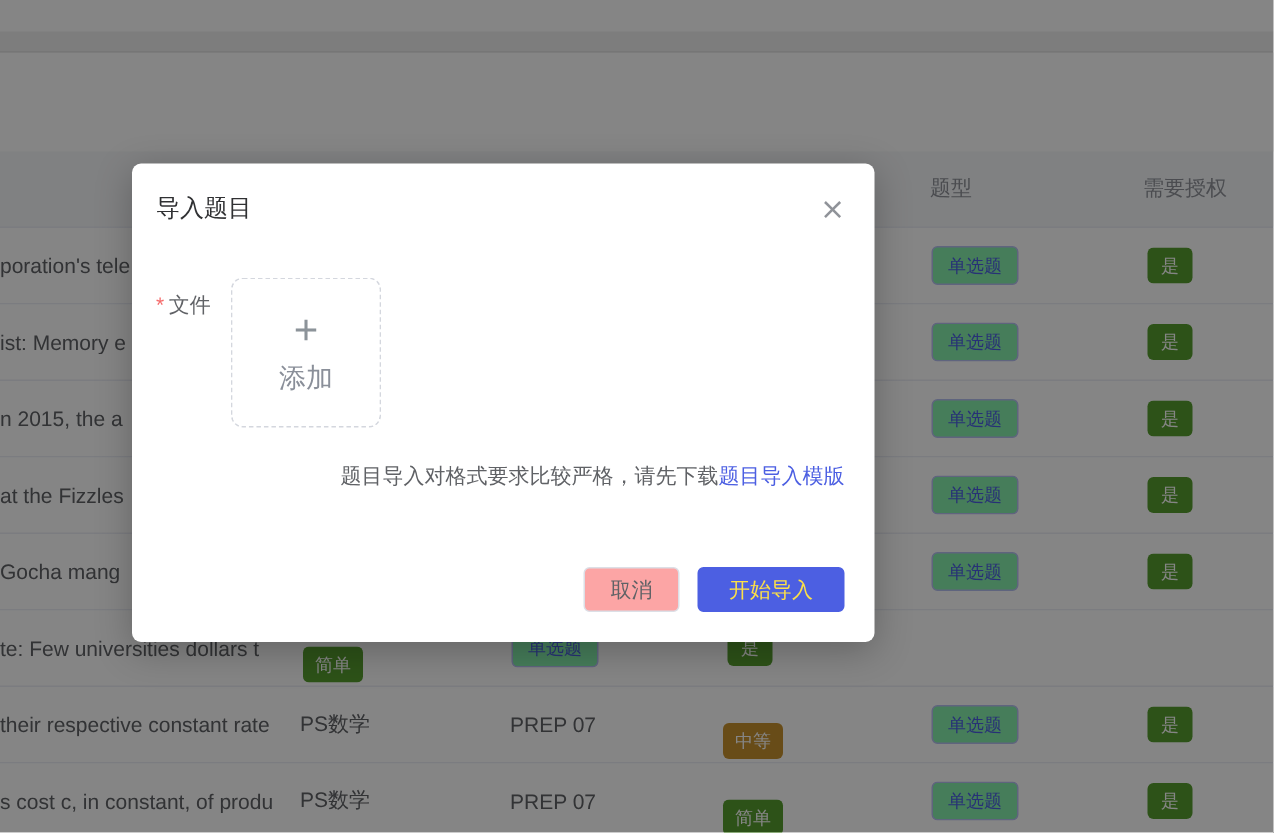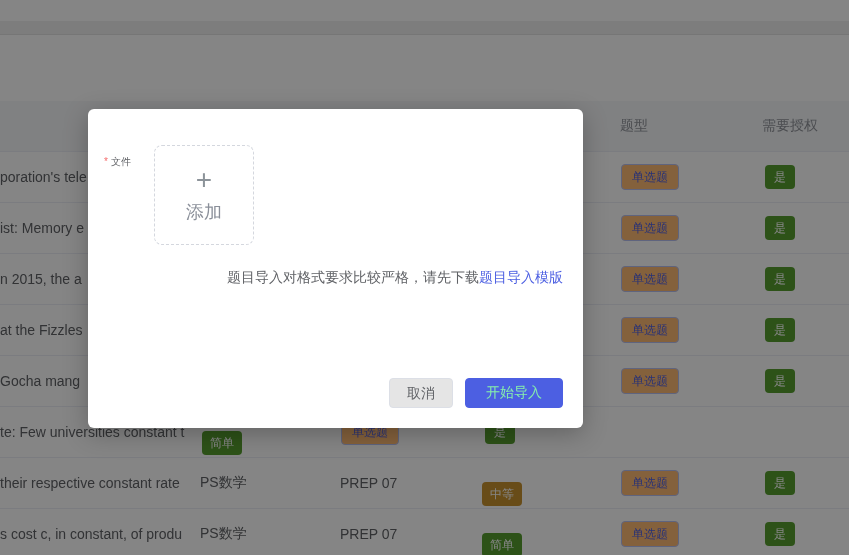--- a/index.html
+++ b/index.html
@@ -28,21 +28,21 @@
   .c-source { width:140px; }
   .c-diff   { width:140px;margin-top:21px; }
   .c-type   { width:142px; }
   .c-auth   { flex:1; }
 
   .tag {
     display:inline-block; font-size:12px; line-height:1;
     border-radius:4px; vertical-align:middle;
   }
   .tag.plain {
-    color:var(--primary); background:#fdba74;
+    color:var(--primary); background:#86efac;
     border:1px solid #b7c0f1; padding:6px 10px; margin-left:1px;
   }
   .tag.solid { color:#fff; padding:6px 9px; }
   .tag.solid.green  { background:var(--success); margin-left:3px; }
   .c-diff .tag.solid { margin-left:2px; padding:6px 8px; }
   .tag.solid.orange { background:var(--warning);text-align:right; }
 
   
   .mask { position:absolute; inset:0; background:rgba(0,0,0,0.48); z-index:10; }
   .modal {
@@ -53,41 +53,41 @@
   .modal-header { padding:22px 20px 0 16px; position:relative; }
   .modal-title { font-size:16px; color:#303133; font-weight:500; line-height:18px; }
   .modal-close {
     position:absolute; right:16px; top:18px; width:24px; height:24px;
     background:none; border:none; font-size:20px; color:#909399;
     cursor:pointer; line-height:24px; text-align:center;
     font-family:"DejaVu Sans",sans-serif;
   }
   .modal-body { padding:36px 20px 0 16px; }
   .form-row { display:flex; }
-  .form-label { width:50px; flex:none; font-size:10px; color:#606266; padding-top:10px; }
+  .form-label { width:50px; flex:none; font-size:14px; color:#606266; padding-top:10px; }
   .required-mark { color:#f56c6c; margin-right:3px; }
   .upload-box {
     width:100px; height:100px; border:1px dashed #d4d7de; border-radius:8px;
     display:flex; flex-direction:column; align-items:center; justify-content:center;
     gap:7px; cursor:pointer; background:#fff;
   }
   .upload-plus { font-size:28px; color:#8c9399; line-height:26px; font-weight:400; }
   .upload-text { font-size:18px; color:#8a8f99; }
   .hint { margin:24px 0 0 50px; font-size:14px; color:#606266;text-align:right; }
   .hint a { color:var(--primary); text-decoration:none; cursor:pointer; }
   .modal-footer {
     position:absolute; right:20px; bottom:20px;
     display:flex; gap:12px; align-items:center;
   }
   .btn {
     height:30px; font-size:14px; border-radius:4px; cursor:pointer;
     font-family:inherit; line-height:28px;
   }
-  .btn-cancel { background:#e5e5e5; border:1px solid #dcdfe6; color:#606266; padding:0 17px; }
-  .btn-primary { background:var(--primary); border:1px solid var(--primary); color:#86efac; padding:0 20px;font-family:Liberation Serif, serif; }
+  .btn-cancel { background:#fca5a5; border:1px solid #dcdfe6; color:#606266; padding:0 17px; }
+  .btn-primary { background:var(--primary); border:1px solid var(--primary); color:#fde047; padding:0 20px; }
 </style>
 </head>
 <body>
 
 <div class="screen">
   <div class="bar1"></div>
   <div class="bar2"></div>
 
   <div class="table-wrap">
     <div class="thead">
@@ -133,21 +133,21 @@
         </div>
         <div class="trow">
           <div class="td c-title">Gocha mang</div>
           <div class="td c-subject"></div>
           <div class="td c-source"></div>
           <div class="td c-diff"></div>
           <div class="td c-type"><span class="tag plain">单选题</span></div>
           <div class="td c-auth"><span class="tag solid green">是</span></div>
         </div>
         <div class="trow">
-          <div class="td c-title">te: Few universities constant t</div>
+          <div class="td c-title">te: Few universities dollars t</div>
           <div class="td c-diff"><span class="tag solid green">简单</span></div>
           <div class="td c-type"><span class="tag plain">单选题</span></div>
           <div class="td c-auth"><span class="tag solid green">是</span></div>
         </div>
         <div class="trow">
           <div class="td c-title">their respective constant rate</div>
           <div class="td c-subject">PS数学</div>
           <div class="td c-source">PREP 07</div>
           <div class="td c-diff"><span class="tag solid orange">中等</span></div>
           <div class="td c-type"><span class="tag plain">单选题</span></div>
@@ -160,20 +160,24 @@
           <div class="td c-diff"><span class="tag solid green">简单</span></div>
           <div class="td c-type"><span class="tag plain">单选题</span></div>
           <div class="td c-auth"><span class="tag solid green">是</span></div>
         </div>
       </div>
   </div>
 
   <div class="mask"></div>
 
   <div class="modal">
+    <div class="modal-header">
+      <div class="modal-title">导入题目</div>
+      <button class="modal-close">×</button>
+    </div>
     <div class="modal-body">
       <div class="form-row">
         <div class="form-label">
           <span class="required-mark">*</span><span>文件</span>
         </div>
         <div class="upload-box">
           <span class="upload-plus">+</span>
           <span class="upload-text">添加</span>
         </div>
       </div>

